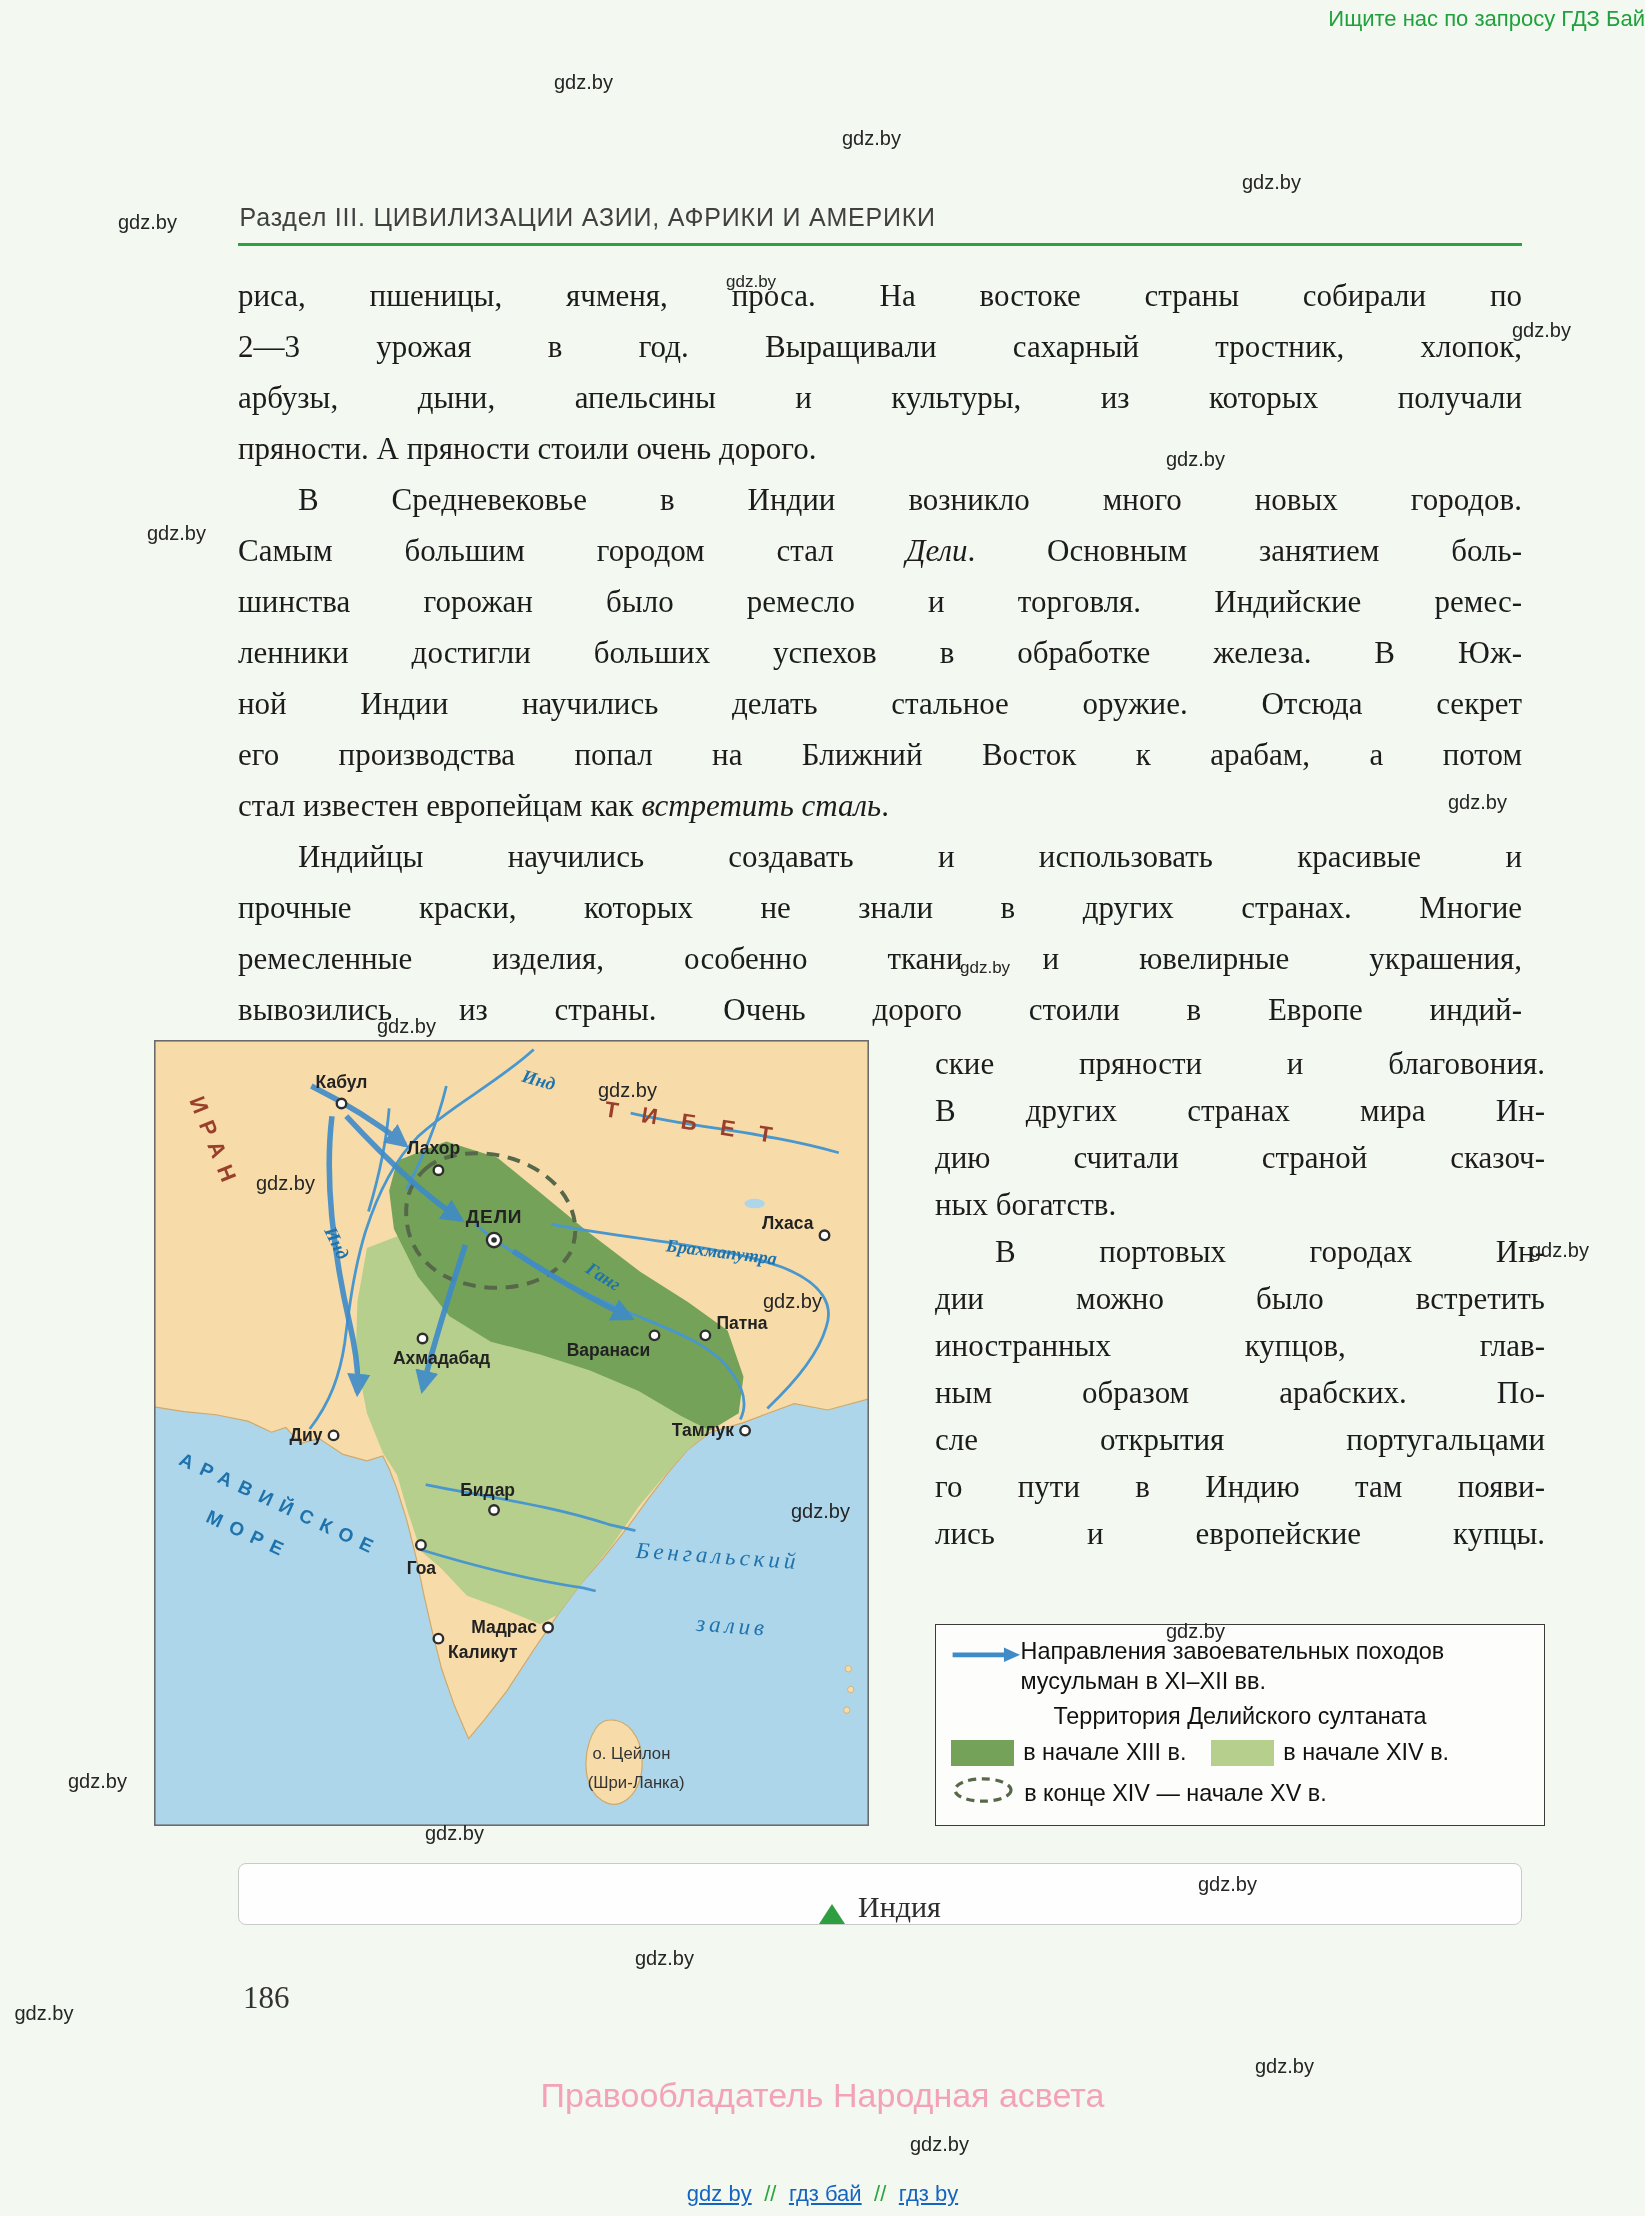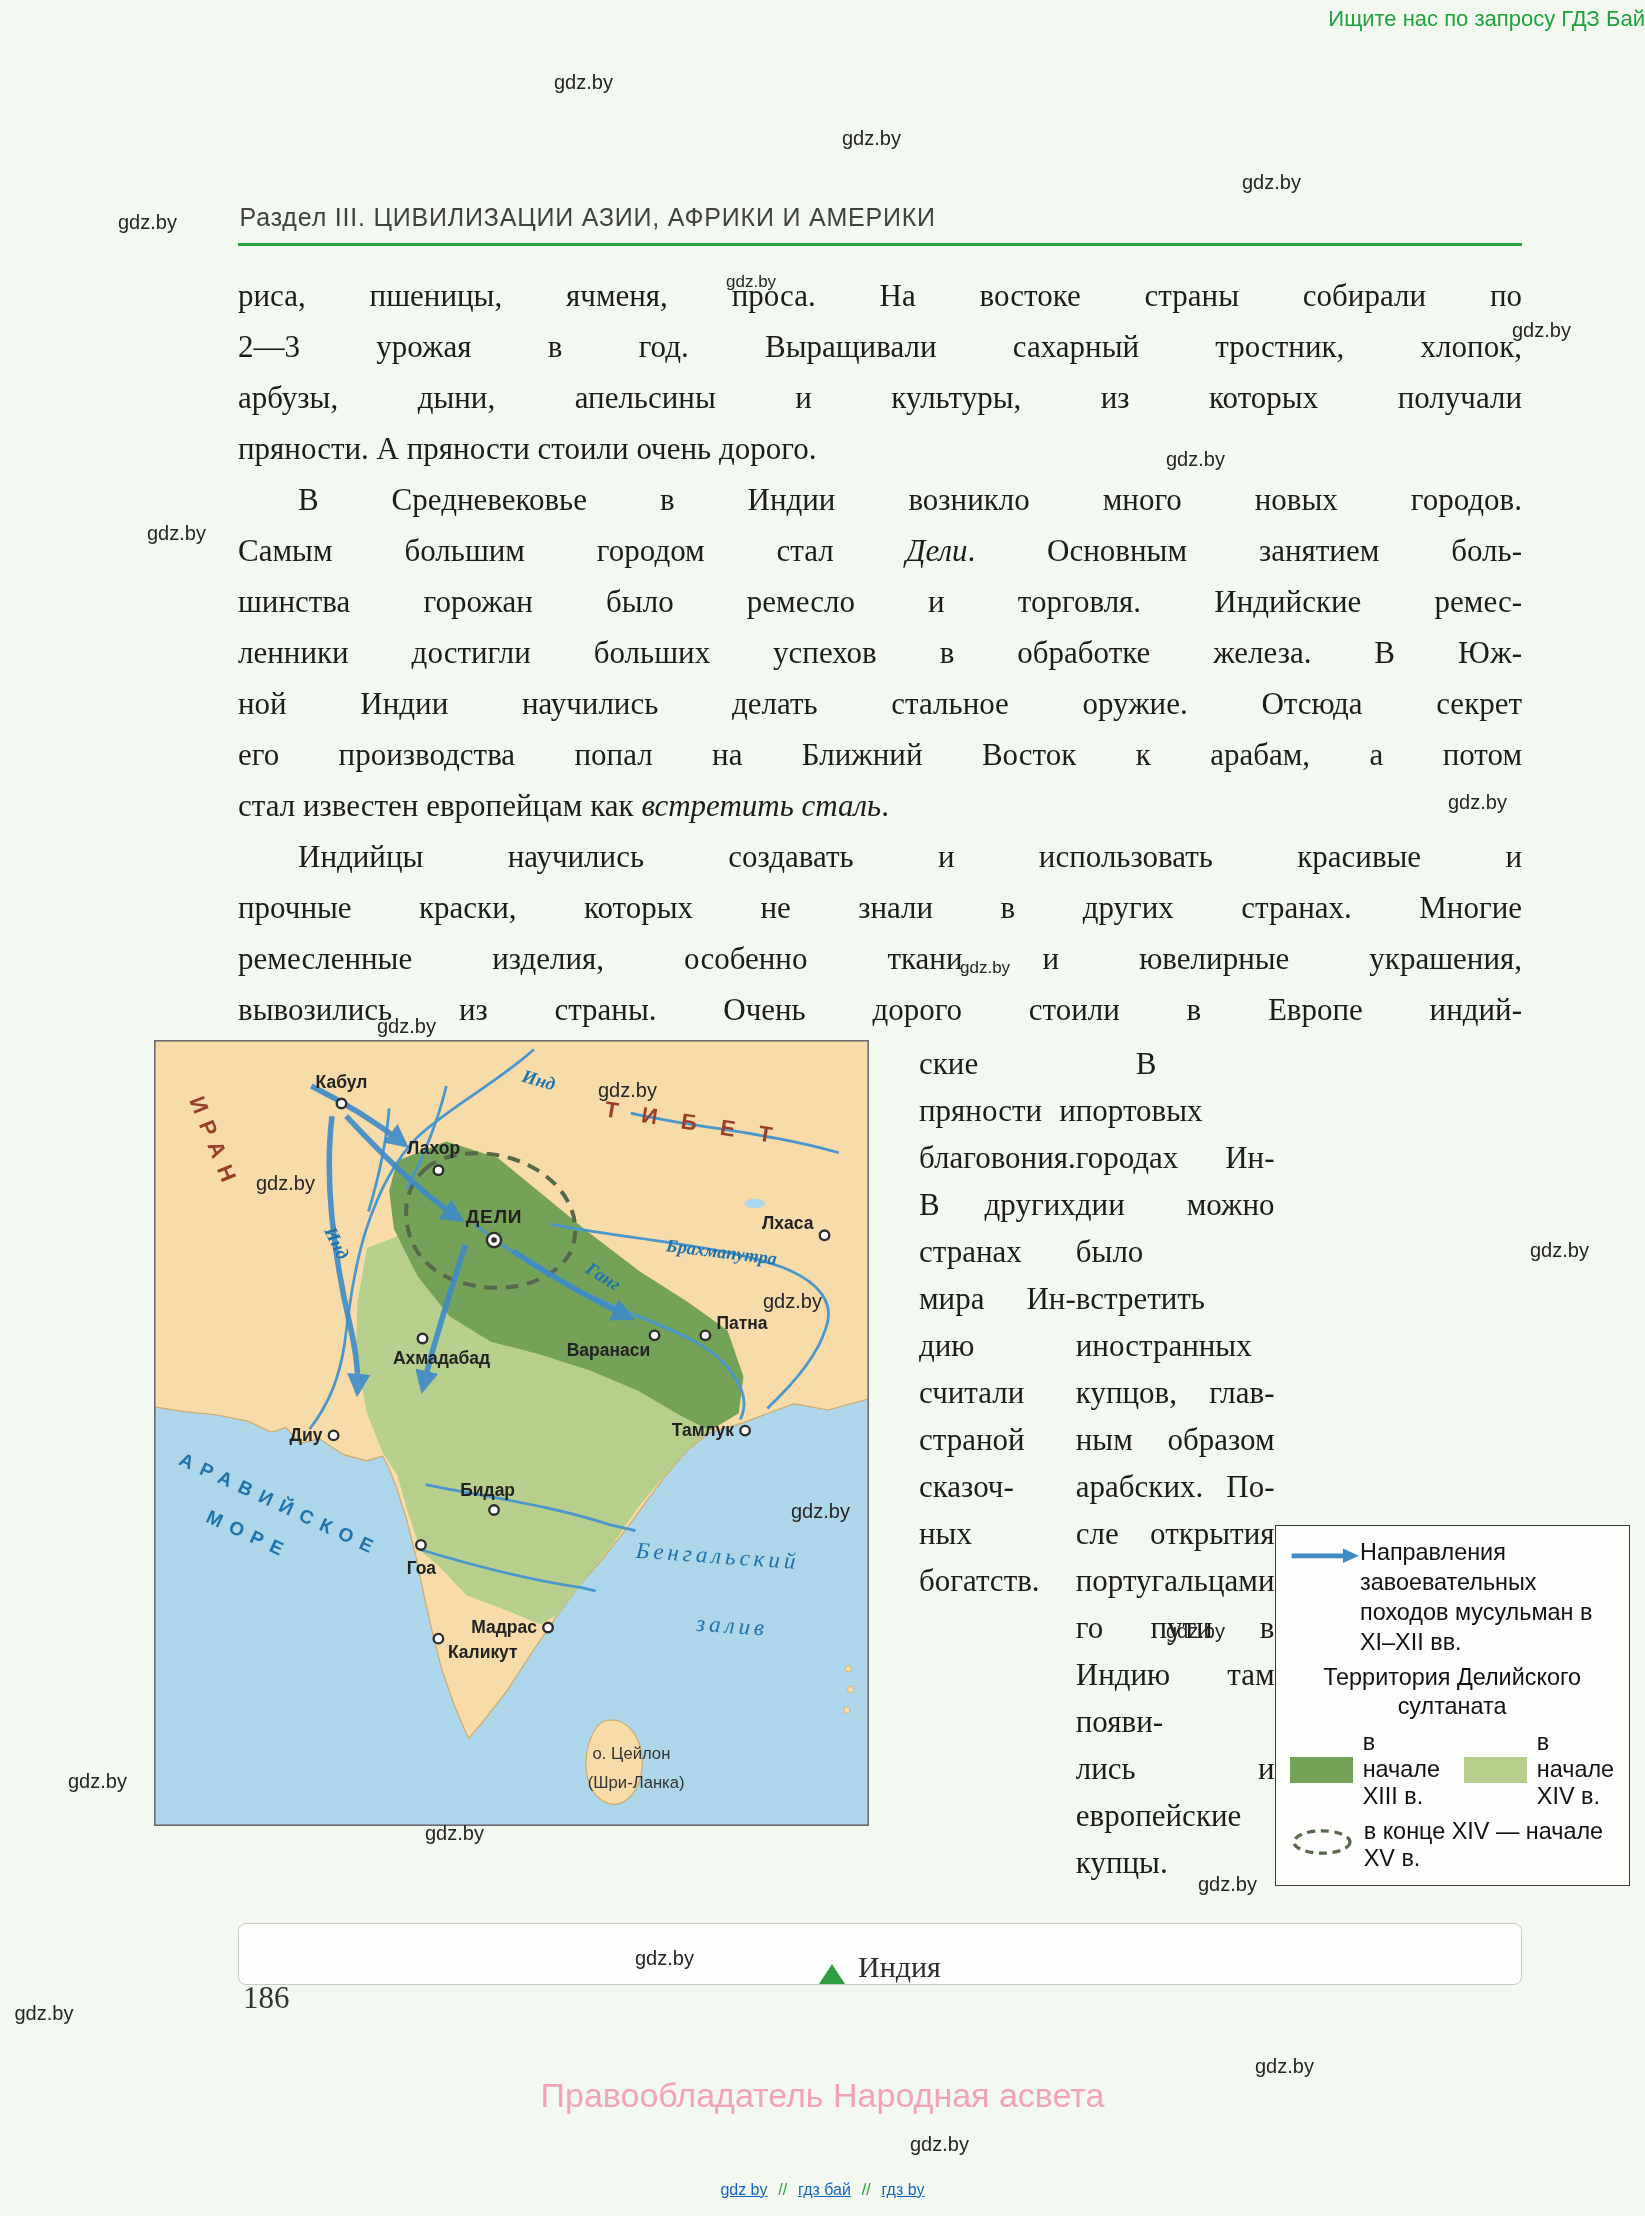--- a/index.html
+++ b/index.html
@@ -26,21 +26,21 @@
   }
   .header-rule { height:3.2px; background:#2aa43c; margin-bottom:24px; }
 
   .tline { font-size:31px; line-height:51px; text-align:justify; text-align-last:justify; }
   .tline.lastline { text-align-last:left; }
   .tline.indent { text-indent:60px; }
   .it { font-style:italic; }
 
   .map-row { display:flex; margin-top:4.8px; }
   .map-fig { width:715px; height:786px; margin-left:-84px; flex:none; position:relative; }
-  .right-col { width:610px; margin-left:50px; display:flex; flex-direction:row; flex:none; }
+  .right-col { width:610px; margin-left:66px; display:flex; flex-direction:column; flex:none; }
   .right-col .tline { font-size:31px; line-height:47px; }
 
   .legend {
     margin-top:auto; border:1.6px solid #3c3c3c; background:#fdfdfc;
     padding:11.3px 14.5px 13px 14.5px;
     font-family:"Liberation Sans", sans-serif; font-size:23.4px; color:#111;
   }
   .legend-row1 { display:flex; gap:1px; align-items:flex-start; }
   .legend-row1 .arr { flex:none; margin-top:6.4px; }
   .legend-row1 .txt { line-height:30px; }
@@ -61,21 +61,21 @@
   .caption-label { font-size:30px; color:#2e2e2e; }
 
   .page-number { position:absolute; left:243px; top:1980px; font-size:31px; color:#333; z-index:2; }
 
   .footer-pink {
     position:absolute; top:2076px; left:0; width:100%; text-align:center;
     font-family:"Liberation Sans", sans-serif; font-size:34px; color:#f3a2b8; z-index:2;
   }
   .footer-links {
     position:absolute; top:2181px; left:0; width:100%; text-align:center;
-    font-family:"Liberation Sans", sans-serif; font-size:16px; z-index:6;
+    font-family:"Liberation Sans", sans-serif; font-size:22px; z-index:6;
   }
   .footer-links .lnk { color:#1565c0; text-decoration:underline; cursor:pointer; margin:0 3.2px; }
   .footer-links .sep { color:#2aa43c; margin:0 3.2px; }
 
   
   .city { font-family:"Liberation Sans", sans-serif; font-size:22px; font-weight:bold; fill:#222; }
   .city-caps { font-size:24px; letter-spacing:1px; }
   .region { font-family:"Liberation Sans", sans-serif; font-weight:bold; fill:#9a3f2b; font-size:28px; }
   .sea-label { font-family:"Liberation Sans", sans-serif; font-weight:bold; fill:#1f73ad; font-size:24px; }
   .bengal { font-family:"Liberation Serif", serif; font-style:italic; fill:#1f73ad; font-size:29px; letter-spacing:5px; }

